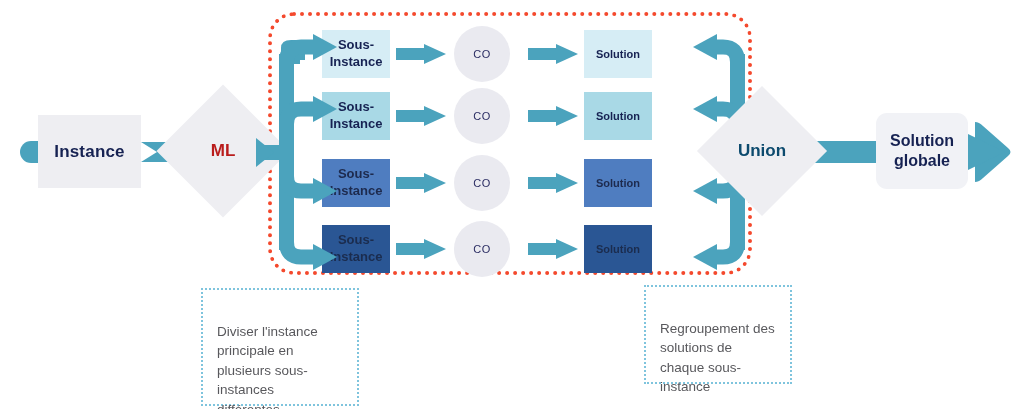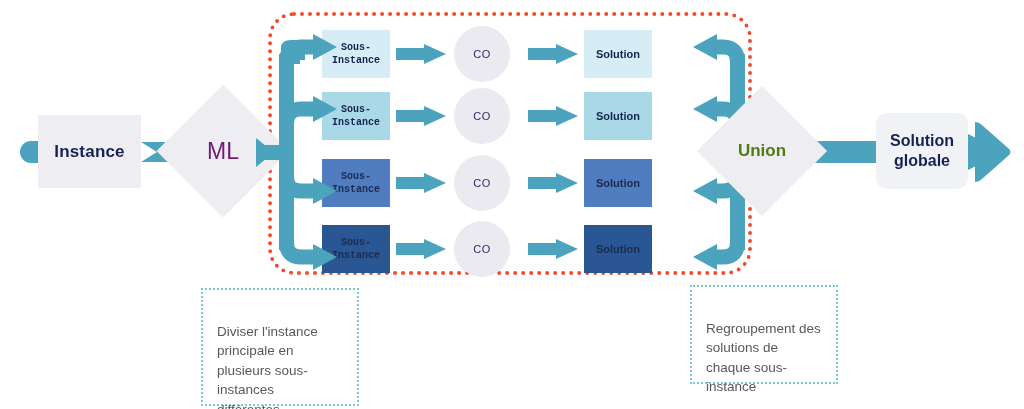--- a/index.html
+++ b/index.html
@@ -45,51 +45,51 @@
   
   #ml-diamond{
     left:176px; top:104px; width:94px; height:94px;
     background:#eeeef2;
     transform:rotate(45deg);
   }
   #ml-label{
     left:176px; top:104px; width:94px; height:94px;
   }
   #ml-label .node-text{
-    color:#701a75; font-size:23px; font-weight:normal;
+    color:#b91c1c; font-size:17px; font-weight:bold;
   }
 
   
   #union-diamond{
     left:716px; top:105px; width:92px; height:92px;
     background:#eeeef2;
     transform:rotate(45deg);
   }
   #union-label{
     left:716px; top:105px; width:92px; height:92px;
   }
   #union-label .node-text{
-    color:#4d7c0f; font-size:17px; font-weight:bold;
+    color:#0c4a6e; font-size:17px; font-weight:bold;
   }
 
   
   #solution-globale{
     left:876px; top:113px; width:92px; height:76px;
     background:#f1f2f6; border-radius:11px;
   }
   #solution-globale .node-text{
     color:#162252; font-size:16px; font-weight:bold; line-height:1.25;
   }
 
   
   .sub-box{
     width:68px; height:48px;
   }
   .sub-box .node-text{
-    font-size:10px; font-weight:bold; line-height:1.3;font-family:Liberation Mono, monospace;
+    font-size:13px; font-weight:bold; line-height:1.3;
   }
   .sol-box{
     width:68px; height:48px;
   }
   .sol-box .node-text{
     font-size:11px; font-weight:bold;
   }
 
   
   .co-circle{
@@ -105,21 +105,21 @@
     border:2px dotted #7fc4dd;
     background:#ffffff;
     box-sizing:border-box;
     padding:12px 14px;
     color:#58585c;
     font-size:13.5px;
     line-height:1.45;
     white-space:pre-line;
   }
   #note-left{ left:201px; top:288px; width:158px; height:118px; }
-  #note-right{ left:690px; top:285px; width:148px; height:99px; }
+  #note-right{ left:644px; top:285px; width:148px; height:99px; }
 
   
   #red-region{
     left:268px; top:12px; width:484px; height:263px;
     border:4px dotted #f4492d;
     border-radius:26px;
     box-sizing:border-box;
     pointer-events:none;
   }
 

